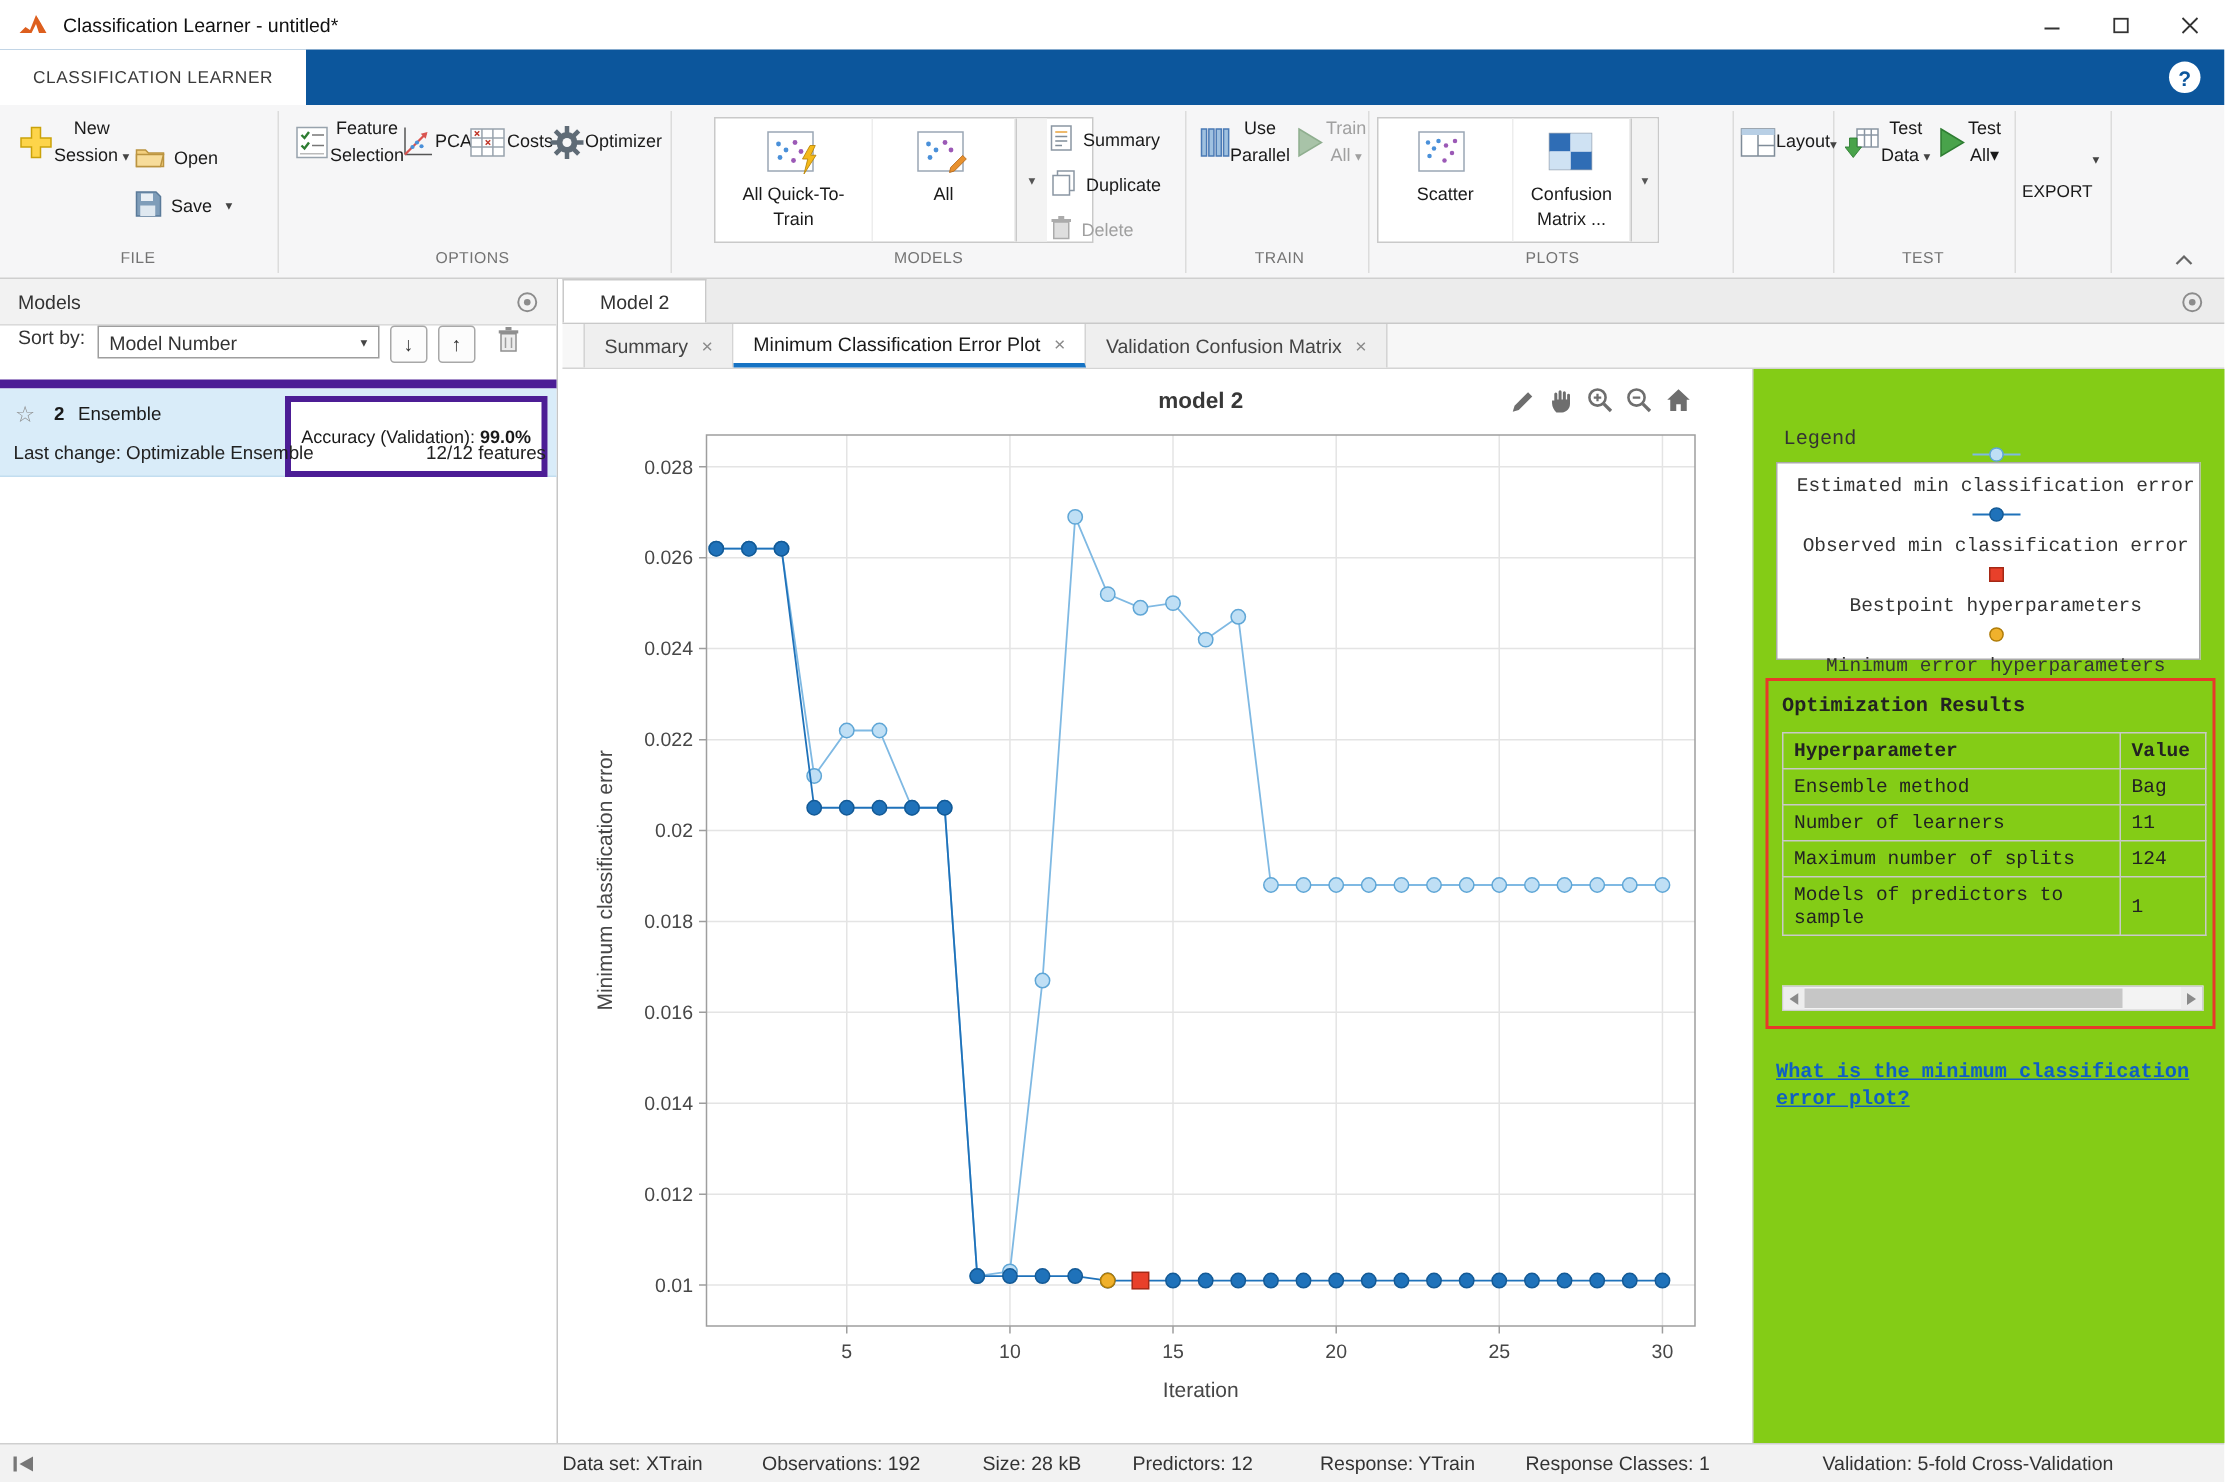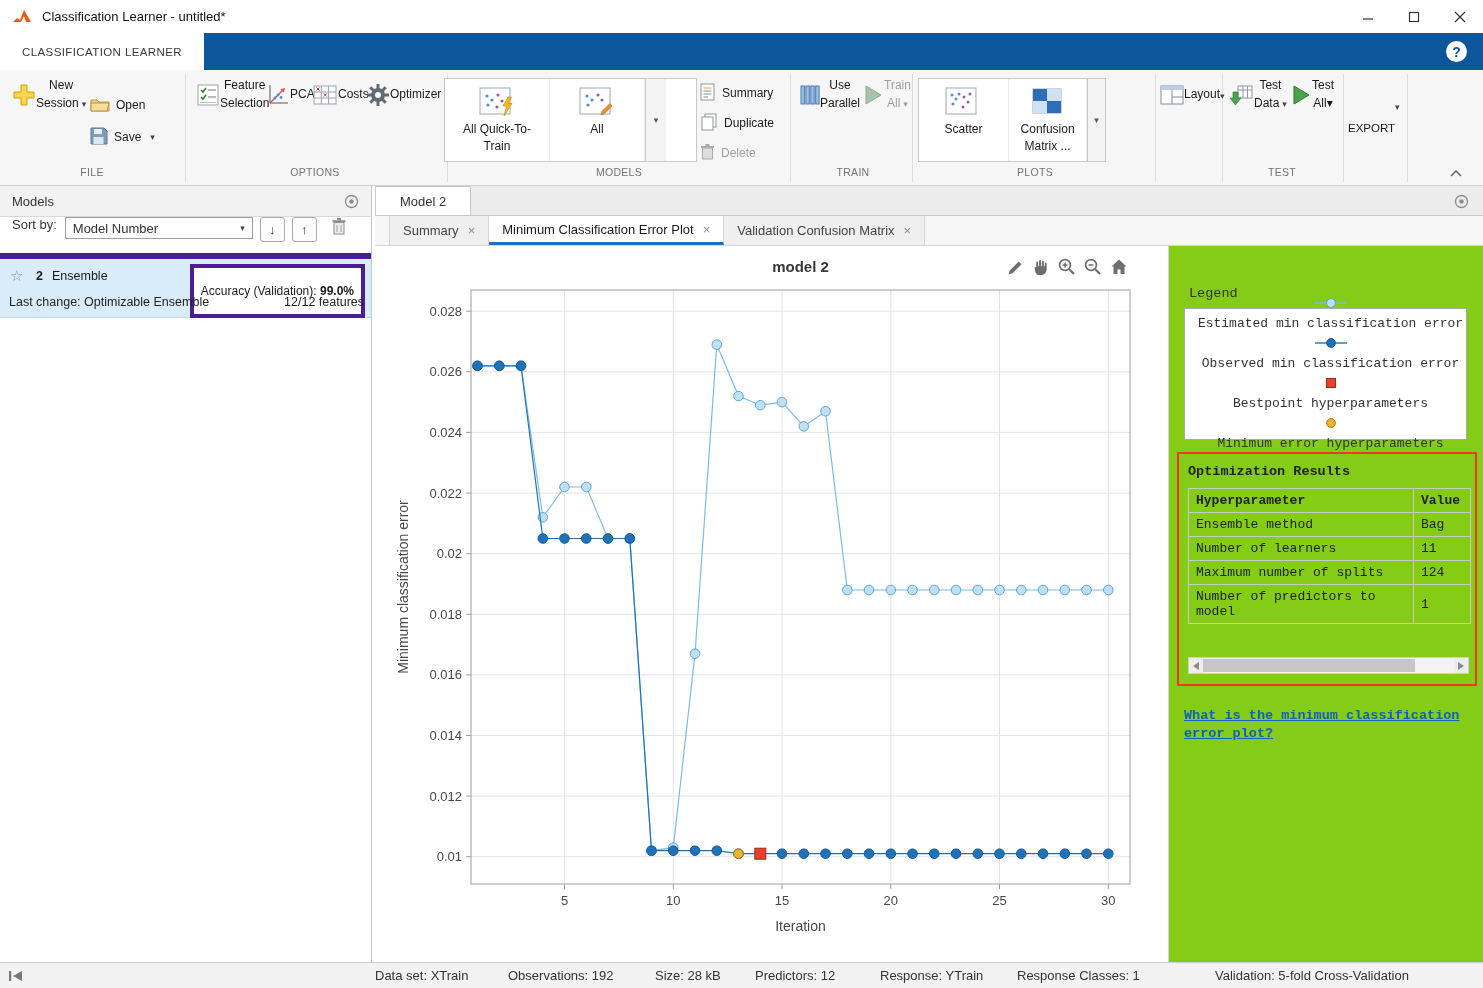--- a/index.html
+++ b/index.html
@@ -234,21 +234,21 @@
             <rect x="18" y="10.5" width="5" height="3" transform="rotate(45 12 12)"></rect>
             <circle cx="12" cy="12" r="7"></circle>
           </g>
           <circle cx="12" cy="12" r="3" fill="#f6f6f7"></circle>
         </svg>
     </span>
     <span class="lbl">Optimizer</span>
   </div>
   <div class="seclab" style="left:260px">OPTIONS</div>
 
-  <div class="gallery" style="left:444px;width:253px">
+  <div class="gallery" style="left:476px;width:253px">
     <div class="gitem" style="width:104px">
       <span class="ic">
         <svg width="36" height="30">
             <rect x="1" y="1" width="30" height="26" fill="#fff" stroke="#9aa7b5"></rect>
             <circle cx="8" cy="9" r="1.6" fill="#4a90d9"></circle>
             <circle cx="13" cy="13" r="1.6" fill="#4a90d9"></circle>
             <circle cx="9" cy="18" r="1.6" fill="#4a90d9"></circle>
             <circle cx="19" cy="8" r="1.6" fill="#9b59b6"></circle>
             <circle cx="23" cy="14" r="1.6" fill="#9b59b6"></circle>
             <circle cx="18" cy="20" r="1.6" fill="#9b59b6"></circle>
@@ -680,21 +680,21 @@
         </tr>
         <tr>
           <td>Number of learners</td>
           <td>11</td>
         </tr>
         <tr>
           <td>Maximum number of splits</td>
           <td>124</td>
         </tr>
         <tr>
-          <td>Number of predictors to model</td>
+          <td>Models of predictors to sample</td>
           <td>1</td>
         </tr>
       </tbody>
         </table>
       <div class="hscroll">
         <span class="hs-arrow" style="left:0">
           <svg width="6" height="8">
               <polygon points="6,0 0,4 6,8" fill="#8a8a8a"></polygon>
             </svg>
         </span>

